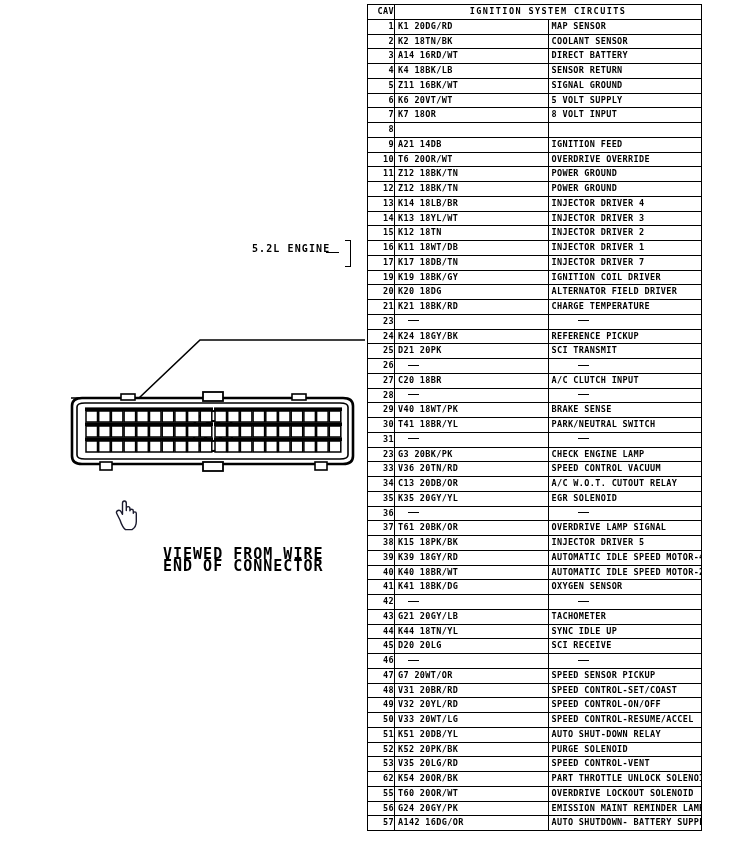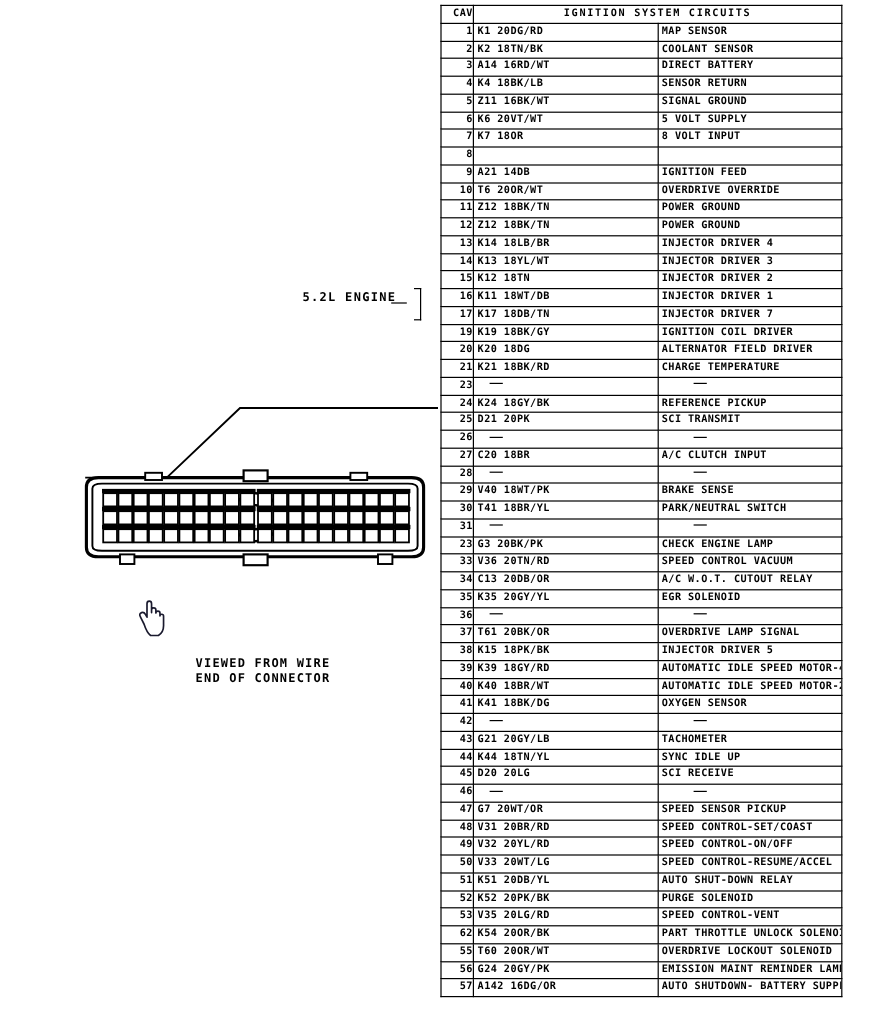--- a/index.html
+++ b/index.html
@@ -115,21 +115,21 @@
     position: absolute;
     left: 60px;
     top: 330px;
     width: 305px;
     height: 145px;
   }
   #connector-caption {
     position: absolute;
     left: 163px;
     top: 548px;
-    font-size: 10px;
+    font-size: 15px;
     font-weight: bold;
     letter-spacing: 1.0px;
     line-height: 12px;
     white-space: nowrap;
     text-align: center;
   }
 
   
   #mouse-cursor {
     position: absolute;

